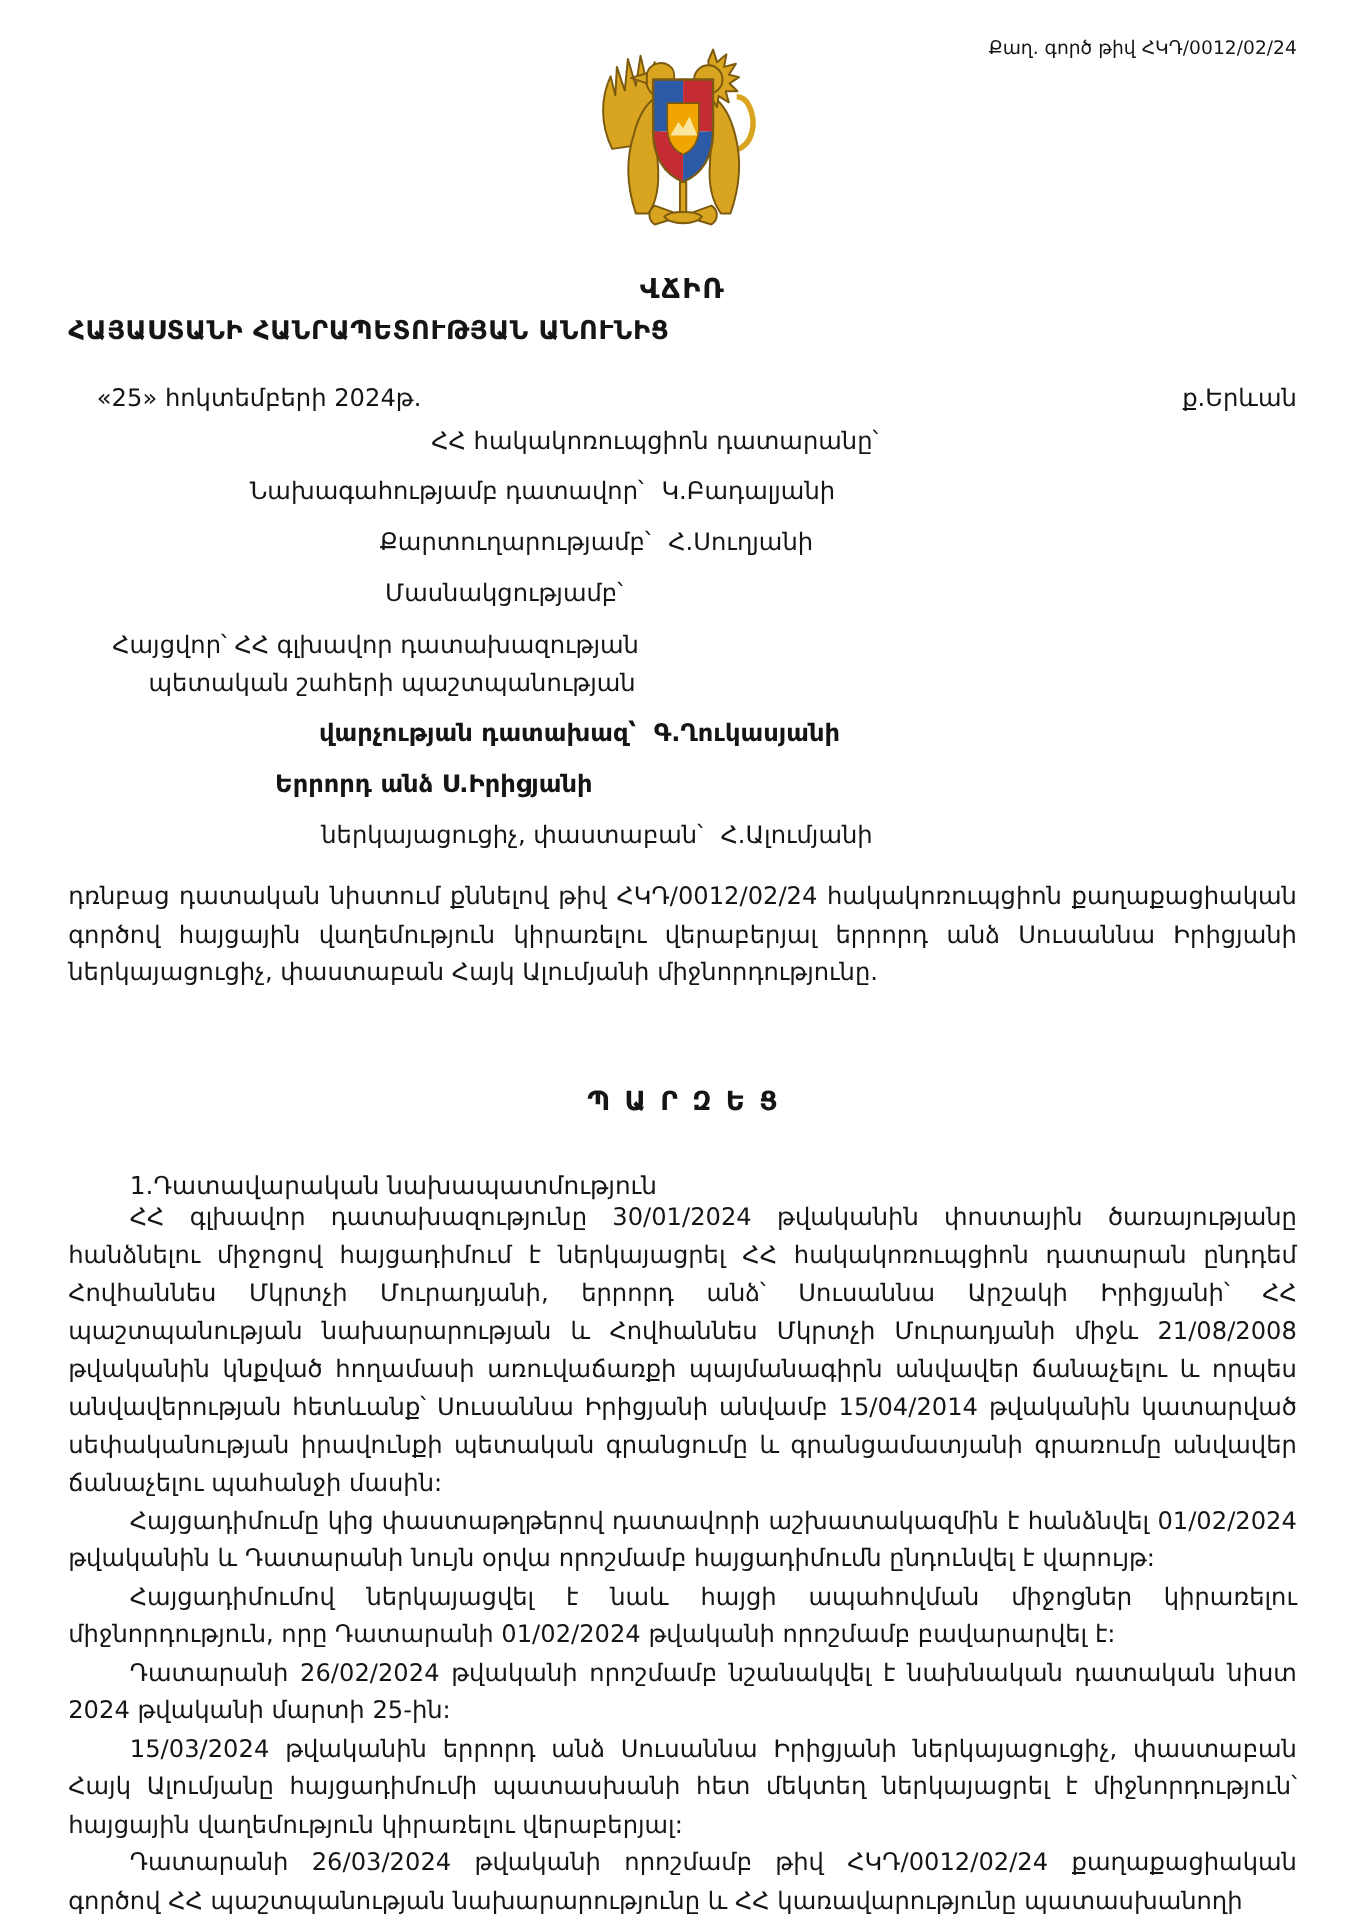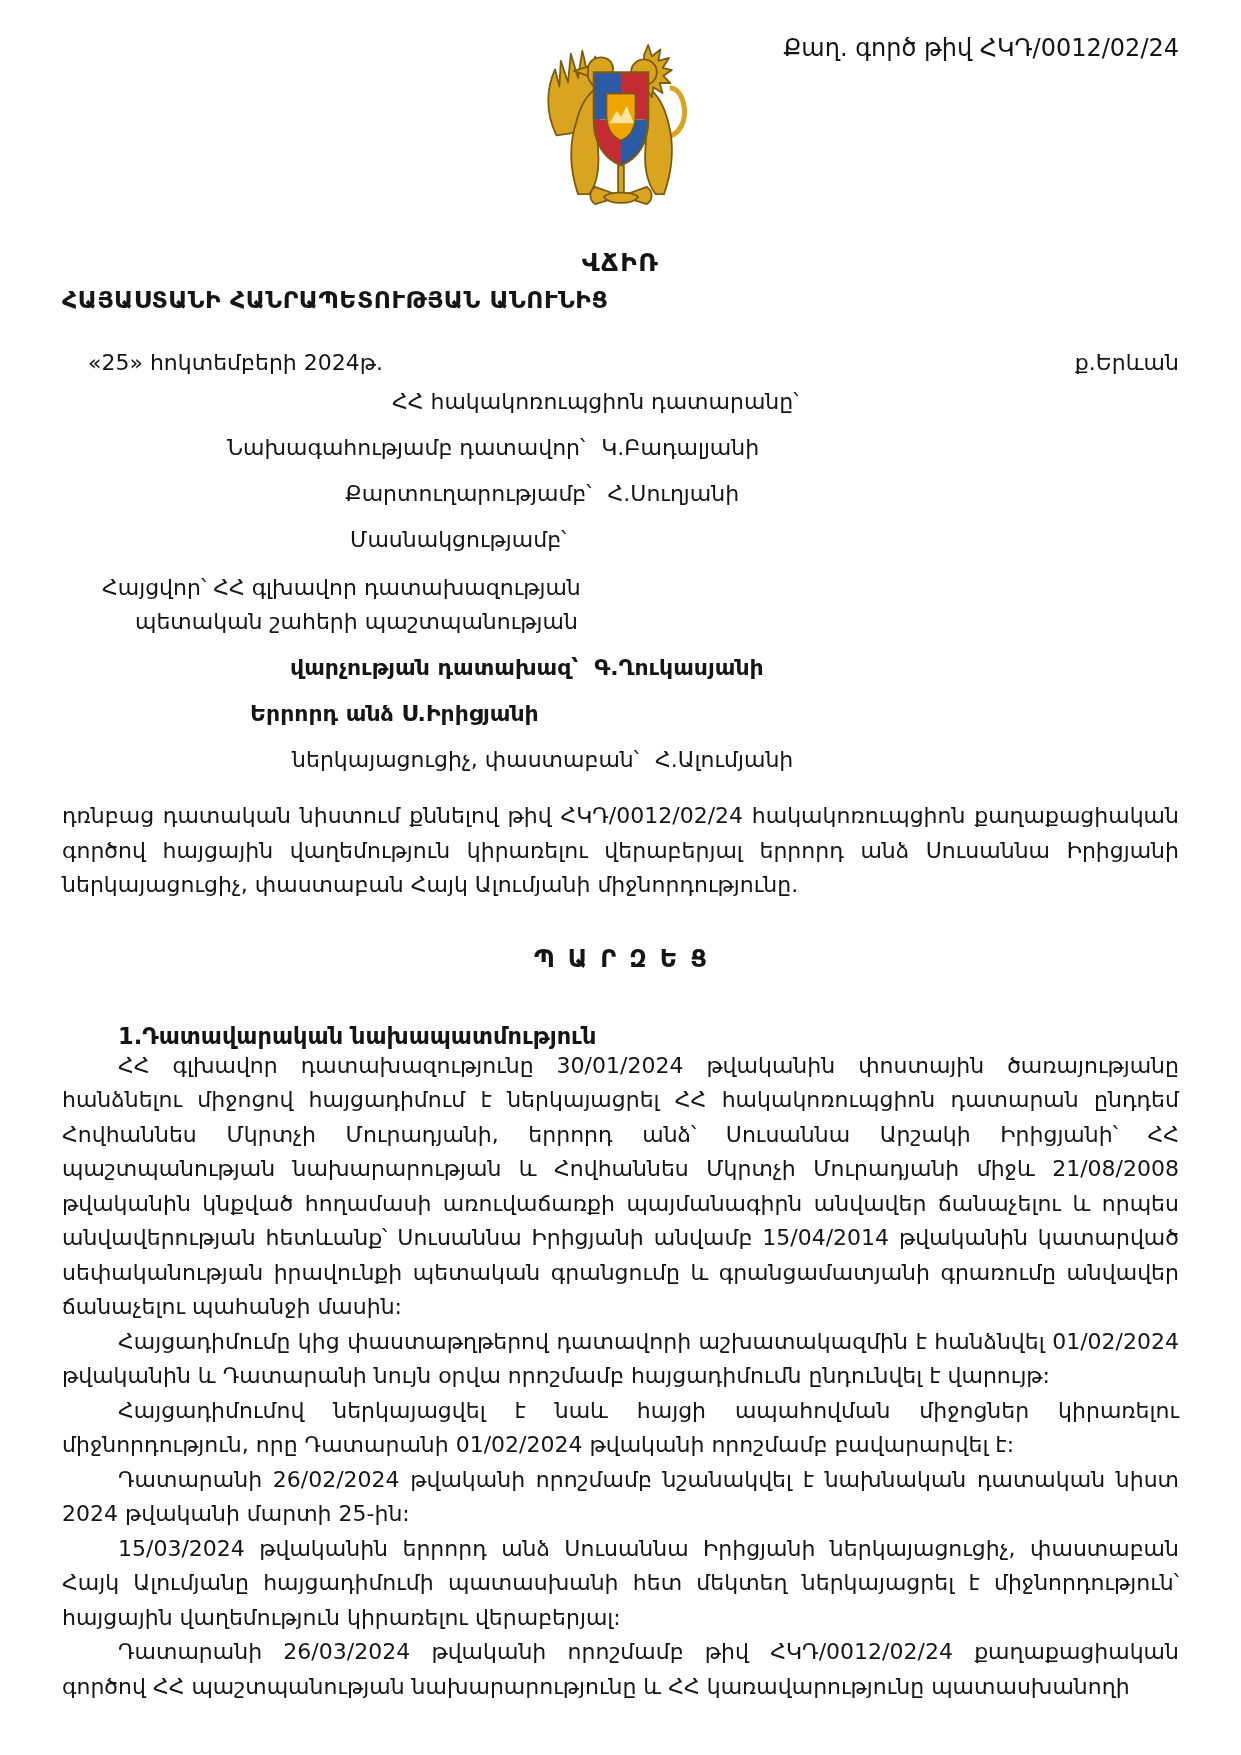--- a/index.html
+++ b/index.html
@@ -12,21 +12,21 @@
   }
   .page {
     position: relative;
     width: 1241px; height: 1755px;
     padding: 0 62px;
   }
   
   .top { position: relative; height: 222px; }
   .case-number {
     position: absolute; top: 34px; right: 0;
-    font-size: 24px; white-space: nowrap;
+    font-size: 17px; white-space: nowrap;
   }
   .emblem {
     position: absolute; top: 26px; left: 50%;
     transform: translateX(-50%);
     width: 172px; height: 190px;
   }
   .emblem svg { width: 100%; height: 100%; display: block; }
   .outline { stroke: var(--gold_dark); stroke-width: 2.5; stroke-linejoin: round; }
   .c-gold   { fill: var(--gold); }
   .c-blue   { fill: var(--blue); }
@@ -64,27 +64,27 @@
   .comp-6 { padding-left: 188px; font-weight: bold; }
   .comp-7 { padding-left: 230px; }
 
   
   .preamble {
     margin-top: 16px;
     font-size: 22px; line-height: 34.5px;
     text-align: justify;
   }
   .ruling-heading {
-    margin-top: 42px;
+    margin-top: 84px;
     text-align: center; font-size: 24px; font-weight: bold;
     letter-spacing: 13px; text-indent: 13px;
   }
   .section-title {
     margin-top: 50px;
-    font-size: 22.5px; font-weight: bold;
+    font-size: 22.5px; font-weight: normal;
     padding-left: 56px;
   }
   .body-par {
     font-size: 22px; line-height: 34.5px;
     text-align: justify; text-indent: 56px;
   }
 </style>
 </head>
 <body>
 

